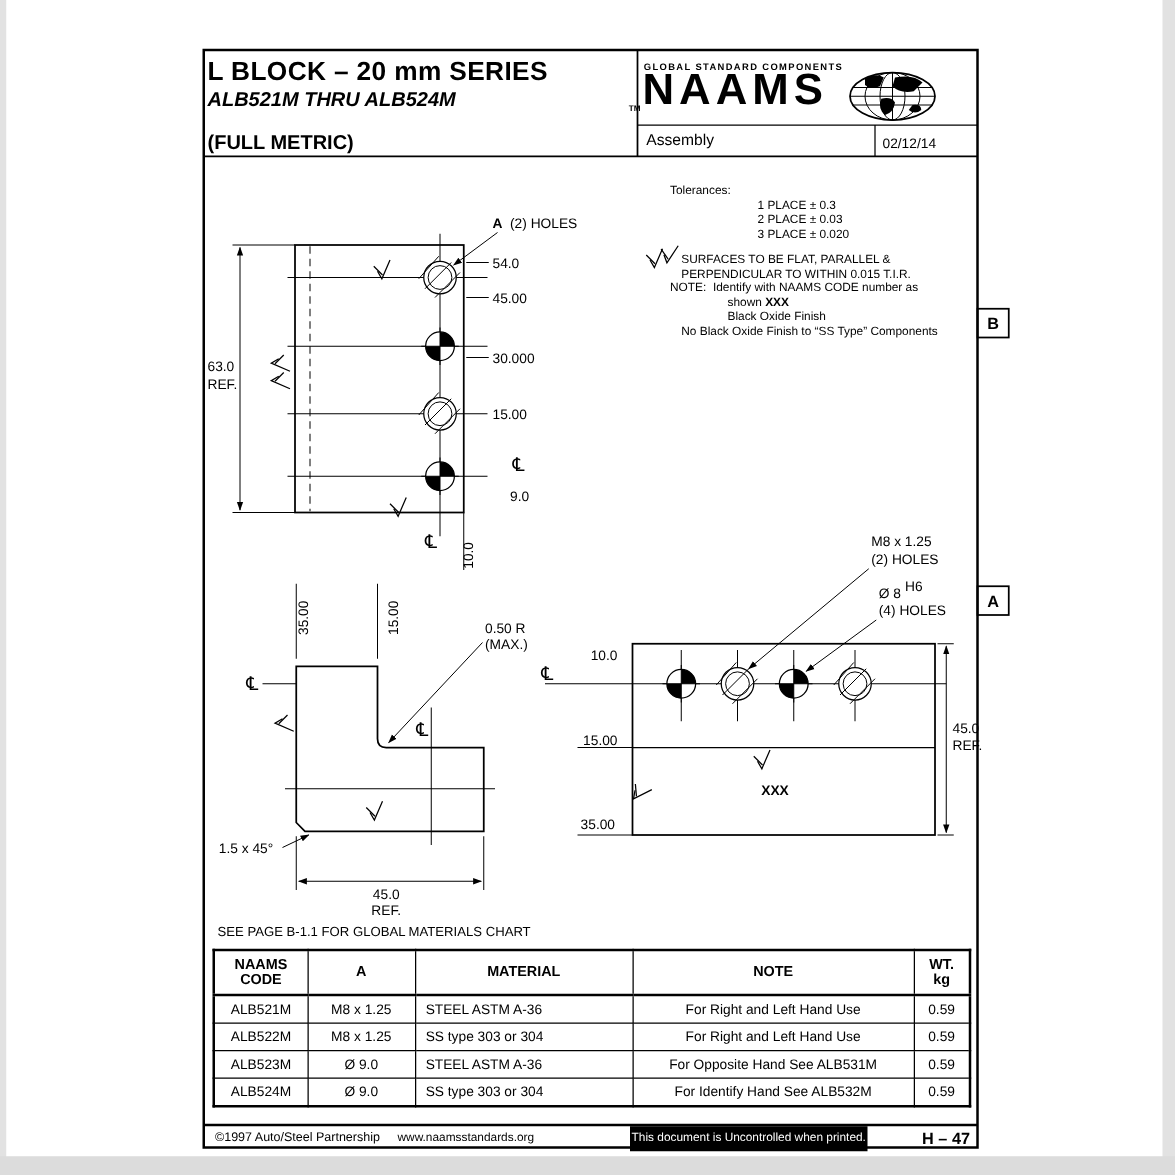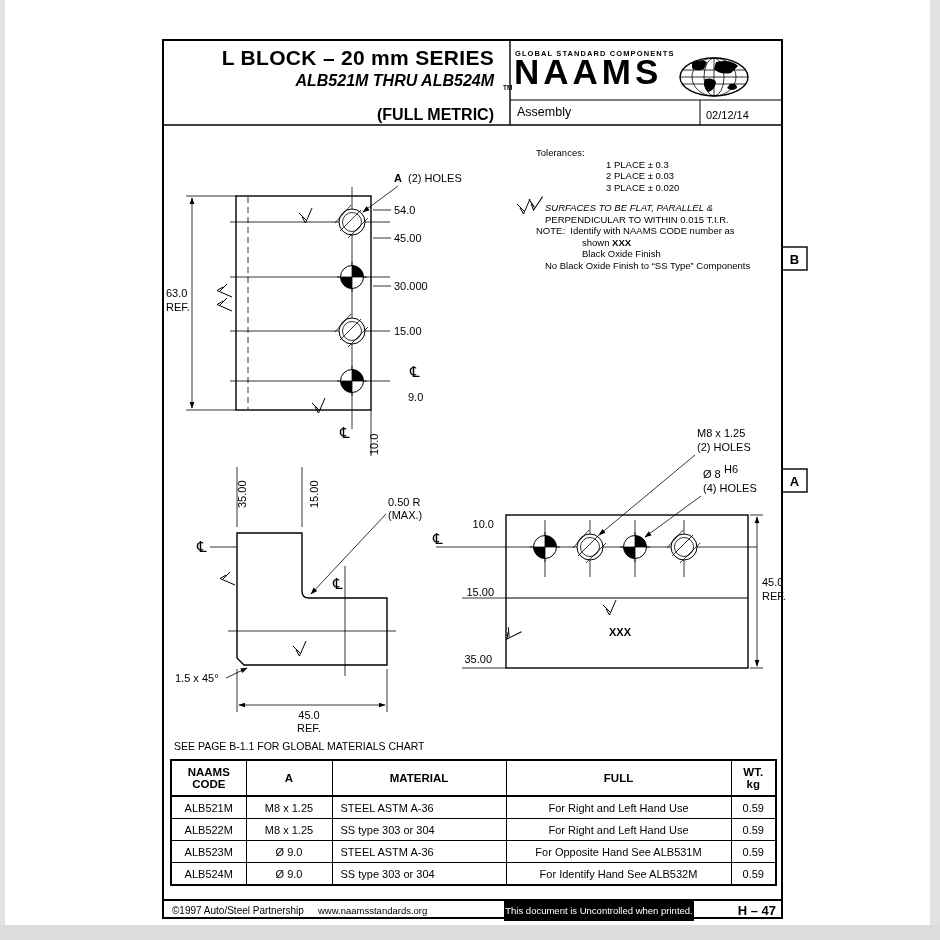--- a/index.html
+++ b/index.html
@@ -12,21 +12,21 @@
   svg{position:absolute;left:0;top:0;}
   svg text{fill:#000;font-family:"Liberation Sans",sans-serif;font-size:11px;}
   .s08{stroke:#000;stroke-width:0.8;fill:none;}
   .s1{stroke:#000;stroke-width:1;fill:none;}
   .s12{stroke:#000;stroke-width:1.4;fill:none;}
   .s2{stroke:#000;stroke-width:2;fill:none;}
   .dim{font-size:11px;}
   .clsym{font-family:"DejaVu Sans",sans-serif;font-size:15px;}
   .zonetxt{font-size:13px;font-weight:bold;}
   .abs{position:absolute;}
-  .title-block{left:148px;top:46px;width:346px;text-align:right;}
+  .title-block{left:166px;top:46px;width:346px;text-align:left;}
   .title-1{font-size:21px;font-weight:bold;letter-spacing:.3px;}
   .title-2{font-size:16px;font-weight:bold;margin-top:2px;font-style:italic;}
   .title-3{font-size:16px;font-weight:bold;margin-top:16px;}
   .brand-tagline{left:515px;top:49px;font-size:7.5px;font-weight:bold;letter-spacing:1.1px;}
   .brand-name{left:514px;top:54px;font-size:35px;font-weight:bold;letter-spacing:4px;line-height:1;}
   .brand-tm{left:503px;top:84px;font-size:6.5px;font-weight:bold;}
   .doc-type{left:517px;top:105px;font-size:12.5px;}
   .doc-date{left:706px;top:109px;font-size:11px;}
   .notes{left:530px;top:147px;width:255px;font-size:9.5px;line-height:11.5px;}
   .notes .ind1{padding-left:6px;}
@@ -246,21 +246,21 @@
   <div class="abs brand-tm">TM</div>
   <div class="abs brand-name">NAAMS</div>
   <div class="abs doc-type">Assembly</div>
   <div class="abs doc-date">02/12/14</div>
 
   <div class="abs notes">
     <div class="ind1">Tolerances:</div>
     <div class="ind2">1 PLACE ± 0.3</div>
     <div class="ind2">2 PLACE ± 0.03</div>
     <div class="ind2">3 PLACE ± 0.020</div>
-    <div class="ind3" style="margin-top:9px;font-style:italic;">SURFACES TO BE FLAT, PARALLEL &amp;</div>
+    <div class="ind3" style="margin-top:9px;">SURFACES TO BE FLAT, PARALLEL &amp;</div>
     <div class="ind3">PERPENDICULAR TO WITHIN 0.015 T.I.R.</div>
     <div class="ind1">
       <span>NOTE:</span>&nbsp;
       <span>Identify with NAAMS CODE number as</span>
     </div>
     <div class="ind4">
       <span>shown</span>
       <span class="bold">XXX</span>
     </div>
     <div class="ind4">Black Oxide Finish</div>
@@ -279,21 +279,21 @@
           <col style="width:45px">
         </colgroup>
       <thead>
         <tr>
           <th>
             <div>NAAMS</div>
               <div>CODE</div>
           </th>
           <th>A</th>
           <th>MATERIAL</th>
-          <th>FULL</th>
+          <th>NOTE</th>
           <th>
             <div>WT.</div>
               <div>kg</div>
           </th>
         </tr>
       </thead>
       <tbody>
         <tr>
           <td>ALB521M</td>
           <td>M8 x 1.25</td>

